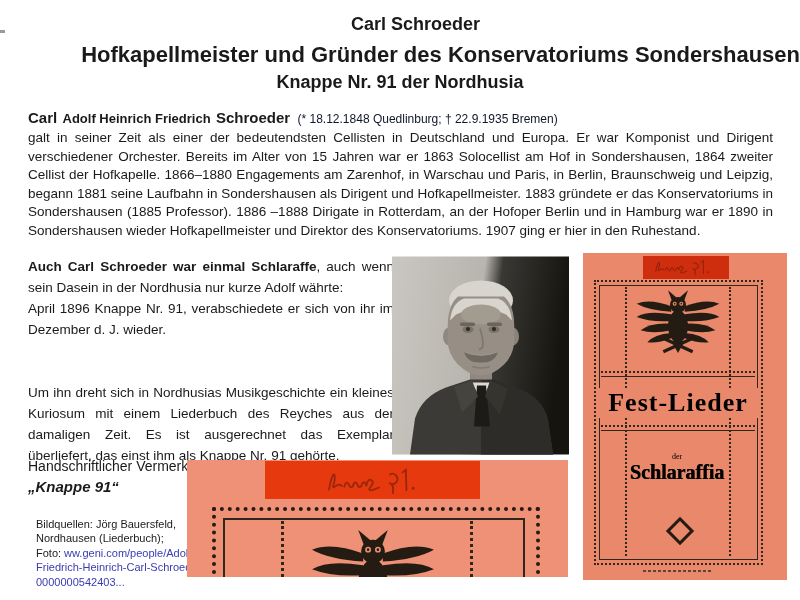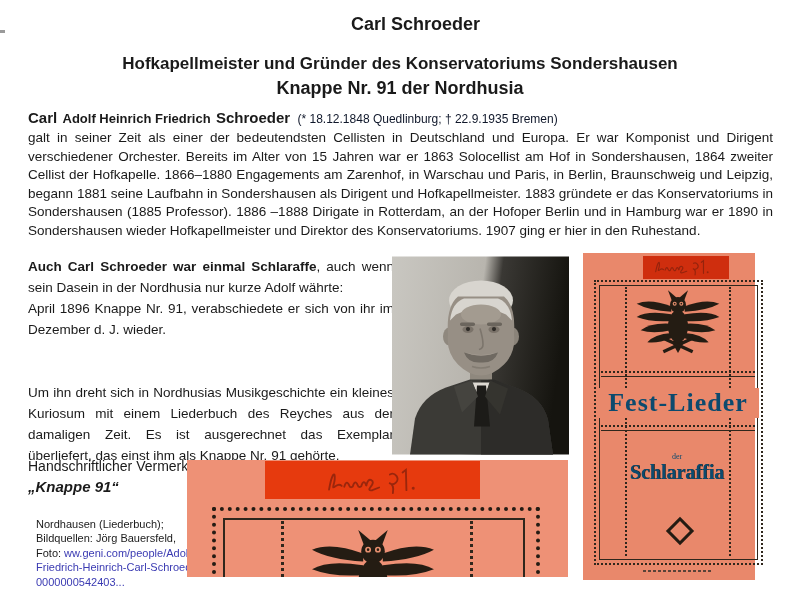--- a/index.html
+++ b/index.html
@@ -3,21 +3,21 @@
 <meta charset="utf-8">
 <style>
   html,body{margin:0;padding:0;background:#ffffff;}
   .page{position:relative;width:800px;height:600px;background:#ffffff;overflow:hidden;
         font-family:"Liberation Sans",sans-serif;color:#1a1a1a;}
 
   .edge-dash{position:absolute;left:0;top:30px;width:5px;height:3px;background:#9a9a9a;}
 
   
   .h1{margin:0;padding-top:14px;font-size:18px;font-weight:bold;text-align:center;padding-left:31px;}
-  .h2{margin:19px 0 0;font-size:17px;font-weight:bold;text-align:center;}
+  .h2{margin:7px 0 0;font-size:22px;font-weight:bold;text-align:right;}
   .h3{margin:4px 0 0;font-size:18px;font-weight:bold;text-align:center;}
 
   
   .bio{position:absolute;left:28px;top:109px;width:745px;}
   .bio-name{font-size:12px;white-space:nowrap;}
   .nb{font-size:15px;font-weight:bold;}
   .nm{font-size:13px;font-weight:bold;margin:0 2px;}
   .nd{font-size:12px;color:#0f172a;margin-left:4px;}
   .bio-text{margin:3px 0 0;font-size:13.5px;line-height:18.6px;text-align:justify;}
 
@@ -33,22 +33,22 @@
   .vermerk-note{font-size:11px;line-height:13px;}
 
   .credits{position:absolute;left:36px;top:517px;width:220px;font-size:11px;line-height:14.4px;}
   .credits .link{color:#3a3ab2;text-decoration:none;cursor:pointer;}
   .foto-label{margin-right:3px;}
 
   
   .portrait{position:absolute;left:392px;top:256px;width:177px;height:199px;}
 
   
-  .booklet{position:absolute;left:583px;top:253px;width:172px;height:327px;background:#e9886b;
-           font-family:"Liberation Serif",serif;color:#0c4a6e;}
+  .booklet{position:absolute;left:583px;top:253px;width:204px;height:327px;background:#e9886b;
+           font-family:"Liberation Serif",serif;color:#000000;}
   .bk-band{position:absolute;left:60px;top:3px;width:86px;height:23px;background:#cf2e0e;overflow:hidden;}
   .bk-frame{position:absolute;left:11px;top:27px;width:165px;height:281px;border:2px dotted #2f261c;}
   .bk-line{position:absolute;left:16px;top:32px;width:157px;height:273px;border:1px solid #2f261c;}
   .bk-v{position:absolute;top:34px;height:269px;width:0;border-left:2px dotted #2f261c;}
   .bk-v1{left:42px;} .bk-v2{left:146px;}
   .bk-h{position:absolute;left:18px;width:154px;height:3px;border-top:2px dotted #2f261c;border-bottom:1px solid #2f261c;}
   .bk-h1{top:118px;} .bk-h2{top:172px;}
   .bk-owl{position:absolute;left:47px;top:36px;}
   .bk-title{position:absolute;left:14px;top:135px;width:162px;text-align:center;background:#e9886b;
             font-size:26px;font-weight:bold;letter-spacing:1px;}
@@ -139,22 +139,22 @@
   </p>
 
   <p class="para p-kuriosum">Um ihn dreht sich in Nordhusias Musikgeschichte ein kleines Kuriosum mit einem Liederbuch des Reyches aus der damaligen Zeit. Es ist ausgerechnet das Exemplar überliefert, das einst ihm als Knappe Nr. 91 gehörte.</p>
 
   <div class="vermerk">
     <div class="vermerk-label">Handschriftlicher Vermerk:</div>
     <div class="vermerk-quote">„Knappe 91“</div>
   </div>
 
   <div class="credits">
+    <div>Bildquellen: Jörg Bauersfeld,</div>
     <div>Nordhausen (Liederbuch);</div>
-    <div>Bildquellen: Jörg Bauersfeld,</div>
     <div>
       <span class="foto-label">Foto:</span><a class="link"><span>ww.geni.com/people/Adolf-</span><br><span>Friedrich-Heinrich-Carl-Schroeder/6</span><br><span>0000000542403...</span></a>
     </div>
   </div>
 
   <svg class="portrait" viewBox="0 0 177 198" shape-rendering="auto">
     <defs>
       <linearGradient id="pbg" x1="0" y1="0" x2="1" y2="0.15">
         <stop offset="0" stop-color="#c9c7c1"></stop>
         <stop offset="0.52" stop-color="#b8b5ae"></stop>

